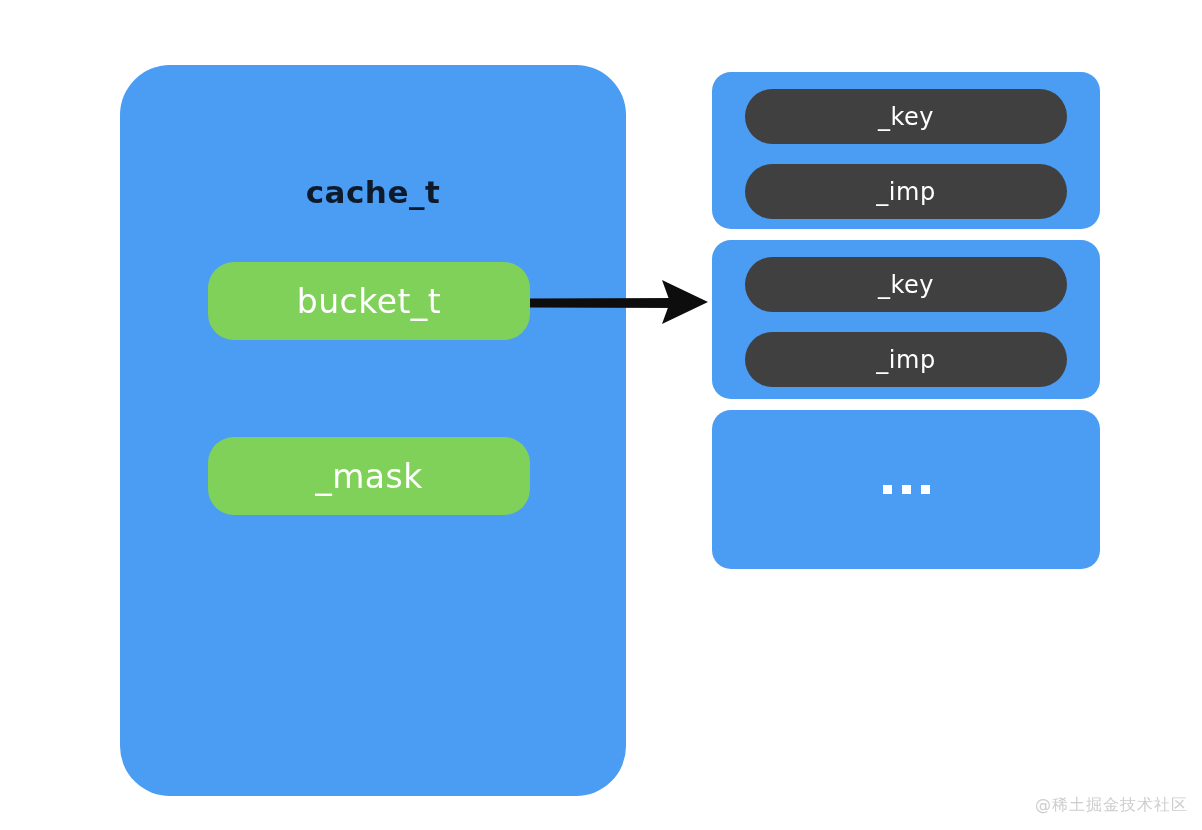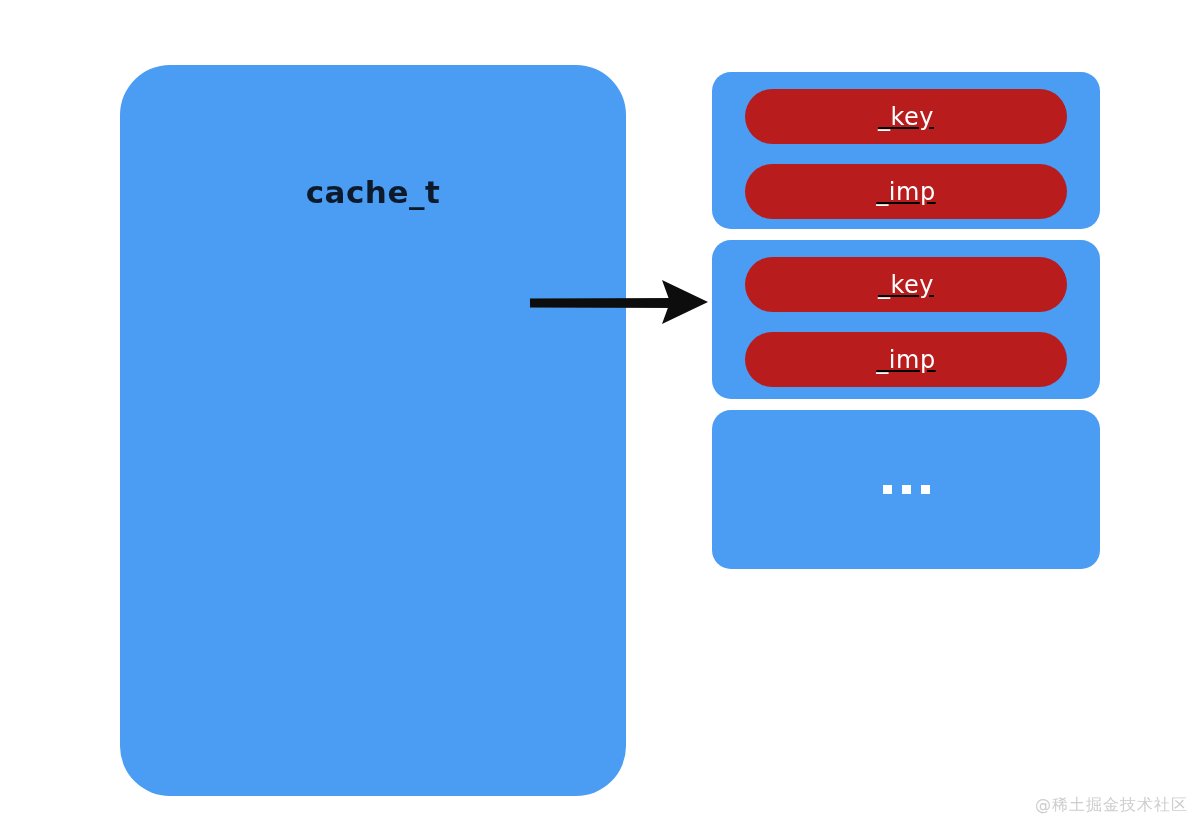--- a/index.html
+++ b/index.html
@@ -84,26 +84,25 @@
   }
   .bucket-box.b1 { top: 72px;  height: 157px; }
   .bucket-box.b2 { top: 240px; height: 159px; }
   .bucket-box.b3 { top: 410px; height: 159px; }
 
   .slot-pill {
     position: absolute;
     left: 33px;
     width: 322px;
     height: 55px;
-    background: #b91c1c;
+    background: #404040;
     border-radius: 28px;
     display: flex;
     align-items: center;
     justify-content: center;
-    text-decoration: underline;
   }
   .slot-pill span {
     color: #ffffff;
     font-size: 24px;
     font-weight: 500;
     letter-spacing: 0.5px;
     line-height: 1;
   }
   .slot-pill.s1 { top: 17px; }
   .slot-pill.s2 { top: 92px; }
@@ -140,21 +139,27 @@
 </style>
 </head>
 <body>
 
 <div id="canvas">
 
   <div class="struct-box">
 
     <div class="struct-title">cache_t</div>
 
+    <div class="field-pill p1">
+      <span>bucket_t</span>
+    </div>
 
+    <div class="field-pill p2">
+      <span>_mask</span>
+    </div>
 
   </div>
 
   <svg class="arrow" viewBox="0 0 182 52">
     <path d="M2 27 L146 26.5 L146 27.5 Z" stroke="#0d0d0d" stroke-width="9" stroke-linecap="butt" fill="none"></path>
     <path d="M134 4 L180 26 L134 48 L142 26 Z" fill="#0d0d0d"></path>
   </svg>
 
   <div class="bucket-box b1">
     <div class="slot-pill s1">

